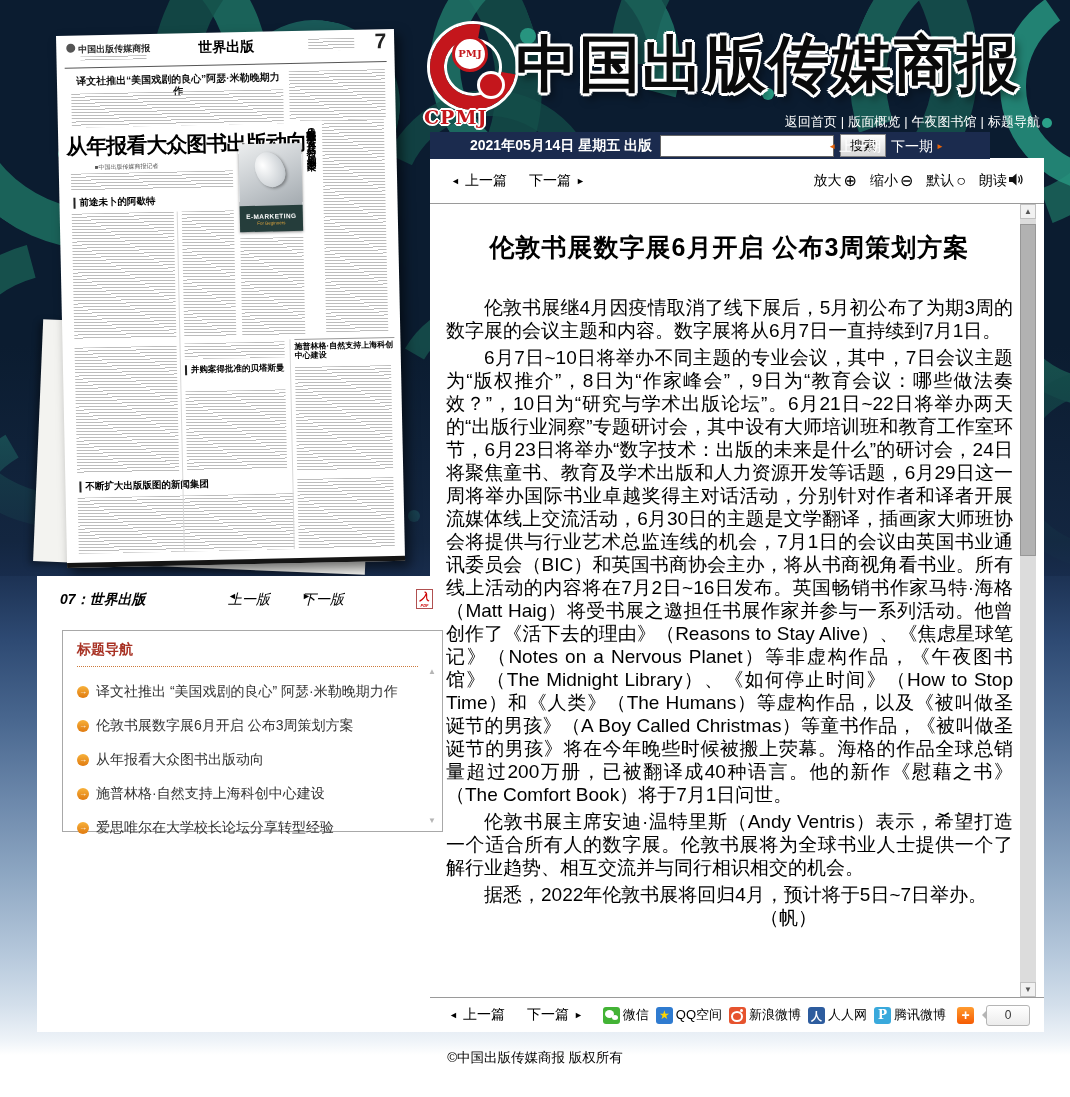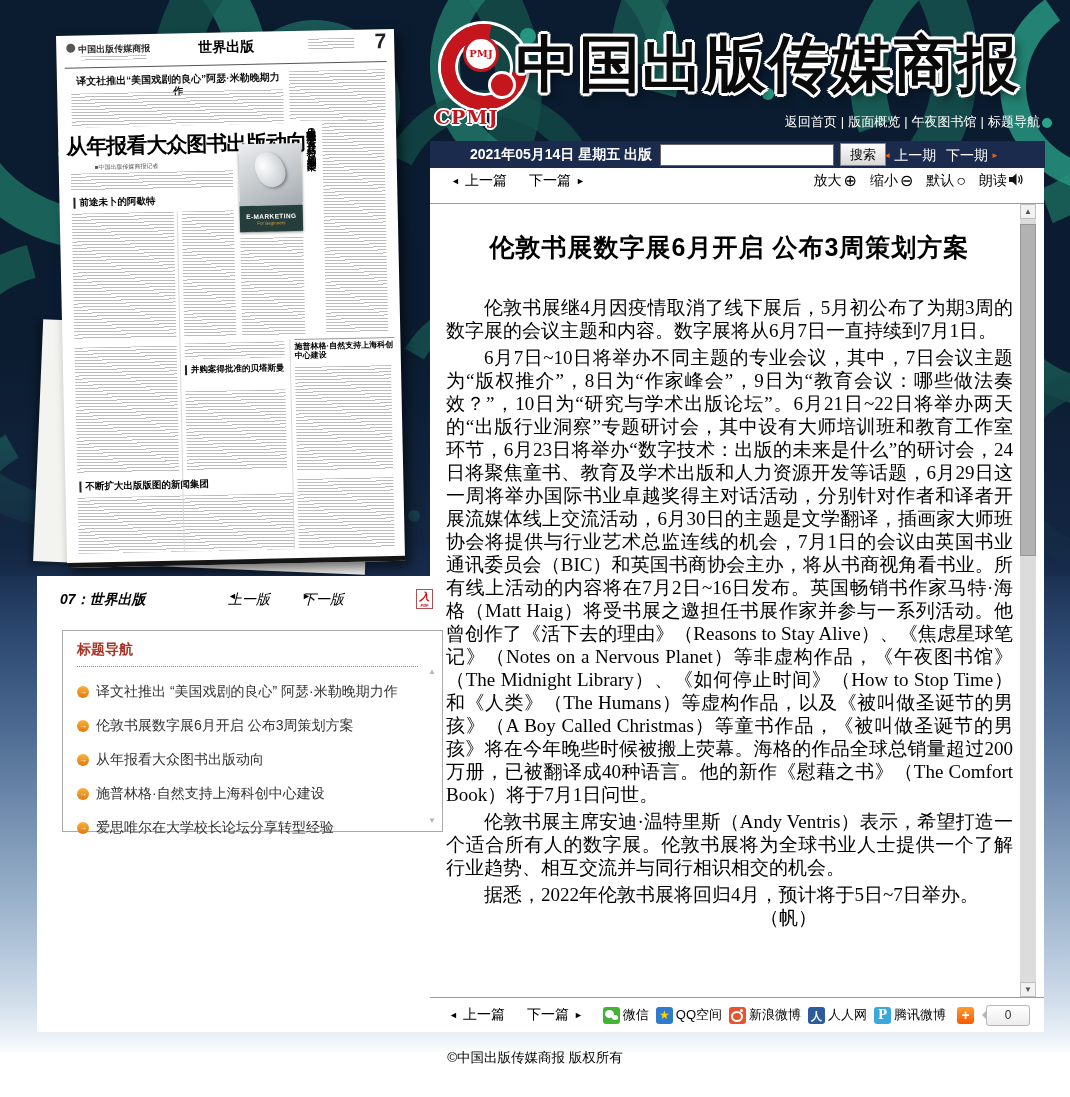--- a/index.html
+++ b/index.html
@@ -28,58 +28,58 @@
   .pd1{left:520px;top:28px;width:16px;height:16px;}
   .pd2{left:762px;top:88px;width:12px;height:12px;background:#2aa189;}
   .pd3{left:928px;top:36px;width:14px;height:14px;}
   .pd4{left:1042px;top:118px;width:10px;height:10px;background:#2aa189;}
   .pd5{left:58px;top:148px;width:12px;height:12px;}
   .pd6{left:332px;top:196px;width:10px;height:10px;background:#1f7668;}
   .pd7{left:408px;top:510px;width:12px;height:12px;}
   .pattern-fade{position:absolute;left:0;top:0;width:100%;height:100%;
     background:linear-gradient(180deg,rgba(13,30,51,0) 60%,rgba(20,39,66,.9) 94%,#182c4c 100%);}
   
-  .logo{position:absolute;left:429px;top:20px;width:110px;height:110px;z-index:5;}
+  .logo{position:absolute;left:418px;top:20px;width:110px;height:110px;z-index:5;}
   .logo-ring{position:absolute;left:12px;top:4px;width:58px;height:58px;border-radius:50%;
     border:14px solid #c4161c;border-right-color:transparent;transform:rotate(-35deg);
     box-shadow:0 0 0 3px #fff, inset 0 0 0 3px #fff;}
   .logo-hook{position:absolute;left:62px;top:54px;width:22px;height:22px;border-radius:50%;background:#c4161c;box-shadow:0 0 0 3px #fff;}
   .logo-badge{position:absolute;left:34px;top:16px;width:30px;height:30px;border:3px solid #c4161c;border-radius:50%;
     background:#fff;color:#c4161c;font-size:10px;font-weight:bold;text-align:center;line-height:30px;
     font-family:"DejaVu Serif",serif;}
   .logo-acr{position:absolute;left:6px;bottom:2px;font-size:19px;font-weight:bold;color:#c4161c;letter-spacing:1px;
     font-family:"DejaVu Serif",serif;
     text-shadow:-2px 0 #fff,2px 0 #fff,0 -2px #fff,0 2px #fff,-1px -1px #fff,1px 1px #fff,-1px 1px #fff,1px -1px #fff;}
   .mast-title{position:absolute;left:516px;top:24px;z-index:5;white-space:nowrap;margin:0;
     font-family:"DejaVu Serif",serif;font-size:61px;font-weight:bold;color:#0a0a0a;letter-spacing:2px;
     text-shadow:-3px 0 #fff,3px 0 #fff,0 -3px #fff,0 3px #fff,-2px -2px #fff,2px 2px #fff,-2px 2px #fff,2px -2px #fff,5px 6px 8px rgba(0,0,0,.55);}
   .top-links{position:absolute;right:26px;top:113px;z-index:5;color:#fff;font-size:13px;}
   .toplink{color:#fff;text-decoration:none;margin:0 4px;cursor:pointer;}
   .sep{color:#fff;}
   
-  .date-bar{position:absolute;left:430px;top:141px;width:615px;height:27px;background:#1b2b4e;z-index:6;}
+  .date-bar{position:absolute;left:430px;top:132px;width:560px;height:27px;background:#1b2b4e;z-index:6;}
   .db-date{position:absolute;left:40px;top:5px;color:#fff;font-weight:bold;font-size:14px;}
   .db-input{position:absolute;left:230px;top:3px;width:168px;height:18px;border:1px solid #666;background:#fff;}
   .db-btn{position:absolute;left:410px;top:2px;width:46px;height:23px;font-size:13px;color:#000;
     background:linear-gradient(#fdfdfd,#d8d8d8);border:1px solid #848484;font-family:"Liberation Sans",sans-serif;}
   .db-issue{position:absolute;right:46px;top:6px;color:#fff;font-size:14px;white-space:nowrap;}
   .iss-tri{color:#e8640a;font-size:8px;vertical-align:2px;}
   .db-issue a{color:#fff;text-decoration:none;margin:0 3px;cursor:pointer;}
   
   .article-panel{position:absolute;left:430px;top:158px;width:614px;height:874px;background:#fff;z-index:4;}
   .art-top{display:flex;align-items:center;height:45px;padding:0 20px 0 16px;border-bottom:1px solid #9a9a9a;font-size:14px;color:#000;}
   .nav-tri{font-size:9px;margin:0 5px;color:#000;}
   .art-nav a{color:#000;text-decoration:none;cursor:pointer;}
   .art-nav .gap{display:inline-block;width:22px;}
   .art-controls{margin-left:auto;display:flex;align-items:center;gap:13px;font-size:14px;}
   .ctl{display:flex;align-items:center;cursor:pointer;color:#000;}
   .ctl-icon{font-size:16px;margin-left:2px;line-height:1;}
   .art-body{position:absolute;top:46px;left:16px;width:567px;}
   .art-title{font-size:25px;font-weight:bold;text-align:center;margin:27px 0 0;color:#000;letter-spacing:1px;}
-  .apara{font-size:19px;line-height:23px;margin:4px 0 0;text-indent:2em;text-align:justify;color:#000;font-family:Liberation Serif, serif;}
+  .apara{font-size:19px;line-height:23px;margin:4px 0 0;text-indent:2em;text-align:justify;color:#000;}
   .apara:first-child{margin-top:32px;}
   .sig{font-size:19px;line-height:23px;margin:0;text-align:right;padding-right:196px;color:#000;}
   .v-scroll{position:absolute;top:46px;right:8px;width:16px;height:793px;}
   .vs-btn{height:15px;background:#f1f1f1;border:1px solid #c0c0c0;font-size:8px;color:#555;text-align:center;line-height:13px;box-sizing:border-box;cursor:pointer;}
   .vs-btn.down{position:absolute;bottom:0;left:0;right:0;}
   .vs-track{position:absolute;top:15px;bottom:15px;left:0;right:0;background:#dcdcdc;}
   .vs-thumb{position:absolute;top:5px;left:0;width:14px;height:330px;background:#b2b2b2;border:1px solid #979797;}
   .art-bottom{position:absolute;left:0;right:0;bottom:0;height:34px;border-top:1px solid #9a9a9a;display:flex;align-items:center;padding:0 14px;font-size:14px;}
   .share-wrap{margin-left:auto;display:flex;align-items:center;}
   .share-row{display:flex;align-items:center;}

